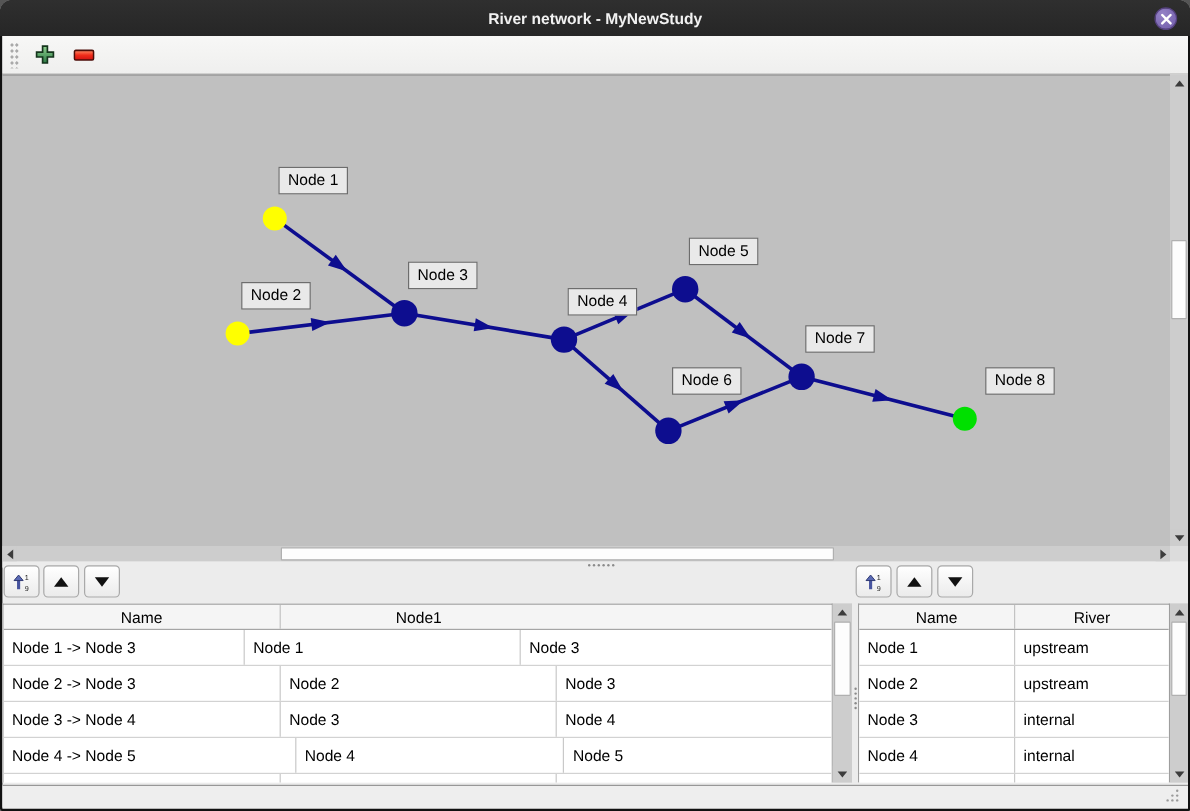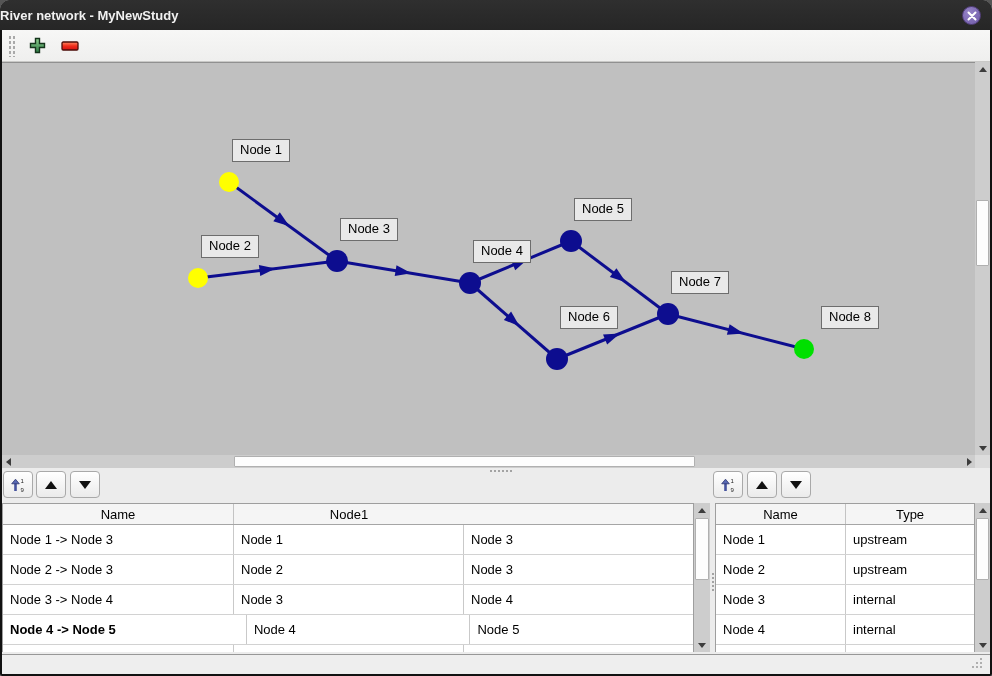--- a/index.html
+++ b/index.html
@@ -6,21 +6,21 @@
   html,body { width:992px; height:676px; }
   body { font-family:"Liberation Sans", sans-serif; background:#555; }
 
   .window { position:relative; width:992px; height:676px; background:#ececec;
     border-radius:10px 10px 2px 2px; overflow:hidden;
     box-shadow: inset 0 0 0 2px #111; }
 
   
   .titlebar { position:absolute; left:0; top:0; width:992px; height:30px;
     background:linear-gradient(#2f2f2f,#262626); border-radius:9px 9px 0 0;
-    display:flex; align-items:center; }
+    display:flex; align-items:center; justify-content:center; }
   .titlebar .title { color:#f1f1f1; font-size:13px; font-weight:bold; }
   .close-btn { position:absolute; right:11px; top:6px; width:19px; height:19px;
     border-radius:50%; background:radial-gradient(circle at 35% 30%, #9583c7, #7a66b1 70%);
     border:1px solid #55417e; display:flex; align-items:center; justify-content:center; cursor:pointer; }
 
   
   .toolbar { position:absolute; left:2px; top:30px; width:988px; height:32px;
     background:linear-gradient(#f7f7f6,#efefee); border-bottom:1px solid #c9c9c7;
     display:flex; align-items:center; }
   .tb-handle { width:8px; height:22px; margin-left:6px; margin-right:8px;
@@ -211,36 +211,36 @@
   <div class="tb-btn" style="left:781px;">
       <div class="tri-down"></div>
     </div>
 
   <div class="table" style="left:2px; width:692px; height:149px;">
     <div class="thead">
       <div class="th" style="width:231px;">Name</div>
       <div class="th" style="width:230px;">Node1</div>
     </div>
     <div class="trow">
-      <div class="td" style="width:231px;">Node 1 -&gt; Node 3</div>
+      <div class="td" style="width:201px;">Node 1 -&gt; Node 3</div>
       <div class="td" style="width:230px;">Node 1</div>
       <div class="td" style="width:229px;">Node 3</div>
     </div>
     <div class="trow">
       <div class="td" style="width:231px;">Node 2 -&gt; Node 3</div>
       <div class="td" style="width:230px;">Node 2</div>
       <div class="td" style="width:229px;">Node 3</div>
     </div>
     <div class="trow">
       <div class="td" style="width:231px;">Node 3 -&gt; Node 4</div>
       <div class="td" style="width:230px;">Node 3</div>
       <div class="td" style="width:229px;">Node 4</div>
     </div>
     <div class="trow">
-      <div class="td" style="width:251px;font-weight:bold;">Node 4 -&gt; Node 5</div>
+      <div class="td" style="width:251px;">Node 4 -&gt; Node 5</div>
       <div class="td" style="width:230px;">Node 4</div>
       <div class="td" style="width:229px;">Node 5</div>
     </div>
     <div class="trow">
       <div class="td" style="width:231px;"></div>
       <div class="td" style="width:230px;"></div>
       <div class="td" style="width:229px;"></div>
     </div>
   </div>
 
@@ -254,21 +254,21 @@
       </div>
   </div>
 
   <div class="splitter-v">
       <div class="dots-v"></div>
     </div>
 
   <div class="table" style="left:715px; width:260px; height:149px;">
     <div class="thead">
       <div class="th" style="width:130px;">Name</div>
-      <div class="th" style="width:128px;">Type</div>
+      <div class="th" style="width:128px;">River</div>
     </div>
     <div class="trow">
       <div class="td" style="width:130px;">Node 1</div>
       <div class="td" style="width:128px;">upstream</div>
     </div>
     <div class="trow">
       <div class="td" style="width:130px;">Node 2</div>
       <div class="td" style="width:128px;">upstream</div>
     </div>
     <div class="trow">

